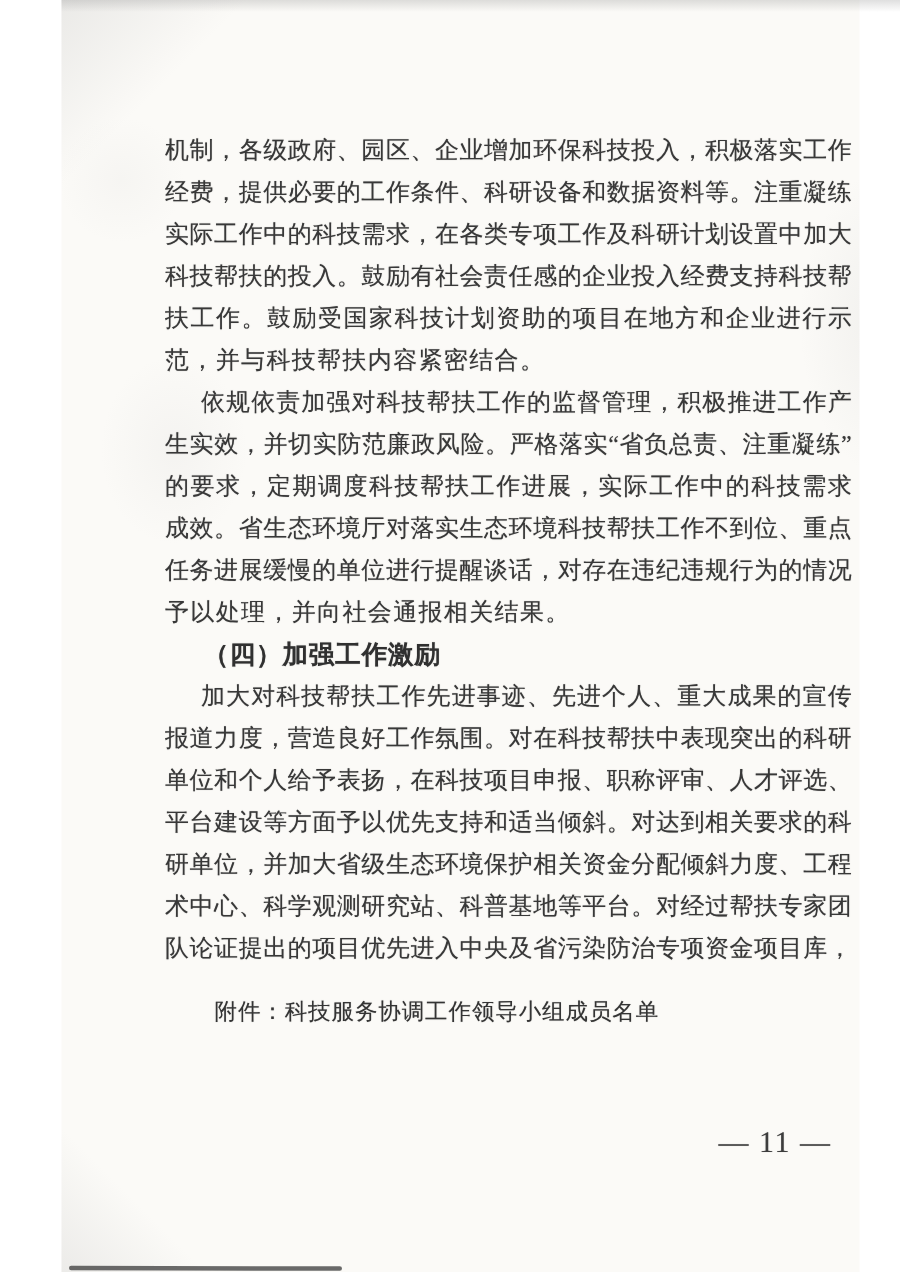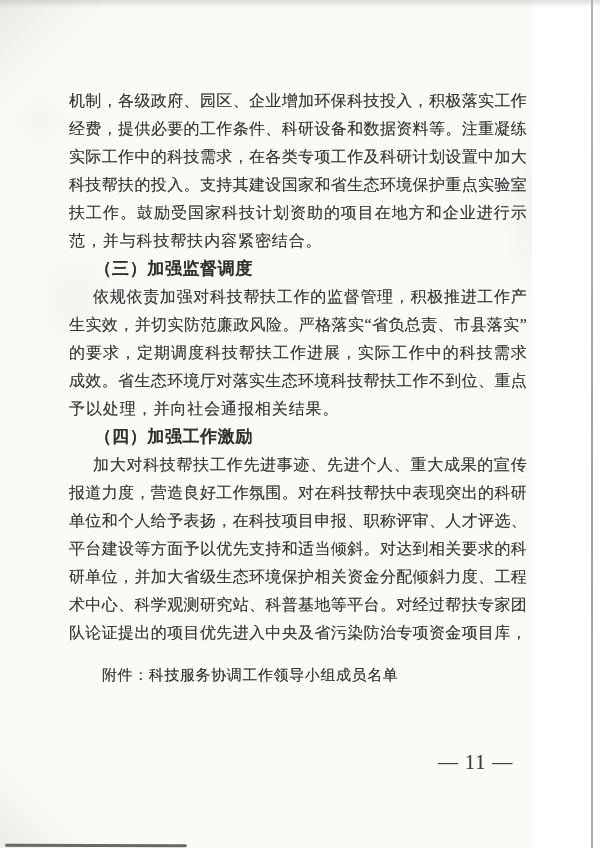--- a/index.html
+++ b/index.html
@@ -12,20 +12,21 @@
   .scan-page {
     position: relative;
     width: 532px; height: 848px;
     background:
       radial-gradient(90px 150px at 555px 215px, rgba(170,170,170,0.14), rgba(170,170,170,0) 70%),
       radial-gradient(70px 90px at 75px 300px, rgba(185,185,185,0.10), rgba(185,185,185,0) 70%),
       radial-gradient(60px 60px at 40px 120px, rgba(185,185,185,0.08), rgba(185,185,185,0) 70%),
       linear-gradient(135deg, rgba(175,175,175,0.22) 0%, rgba(175,175,175,0) 9%),
       linear-gradient(45deg, rgba(175,175,175,0.20) 0%, rgba(175,175,175,0) 7%),
       #fbfaf7;
+    margin-left: 41px;
   }
   .top-edge-shadow {
     position: absolute; left: 0; top: 0; width: 600px; height: 8px;
     background: linear-gradient(to bottom, rgba(150,150,150,0.30), rgba(150,150,150,0));
   }
   .right-edge-line {
     position: absolute; left: 591px; top: 0; width: 2px; height: 848px;
     background: linear-gradient(to bottom, #a8a8a8, #8f8f8f 60%, #a0a0a0);
     opacity: 0.85;
   }
@@ -76,28 +77,28 @@
 <div class="scan-page">
   <div class="top-edge-shadow"></div>
   <div class="right-edge-line"></div>
   <div class="bottom-mark"></div>
 
   <div class="text-block">
     <div>
         <div class="line justify">机制，各级政府、园区、企业增加环保科技投入，积极落实工作</div>
         <div class="line justify">经费，提供必要的工作条件、科研设备和数据资料等。注重凝练</div>
         <div class="line justify">实际工作中的科技需求，在各类专项工作及科研计划设置中加大</div>
-        <div class="line justify">科技帮扶的投入。支持其建设国家和省生态环境保护重点实验室</div>
+        <div class="line justify">科技帮扶的投入。鼓励有社会责任感的企业投入经费支持科技帮</div>
         <div class="line justify">扶工作。鼓励受国家科技计划资助的项目在地方和企业进行示</div>
         <div class="line end">范，并与科技帮扶内容紧密结合。</div>
-        <div class="line heading indent">（三）加强监督调度</div>
         <div class="line justify indent">依规依责加强对科技帮扶工作的监督管理，积极推进工作产</div>
-        <div class="line justify">生实效，并切实防范廉政风险。严格落实“省负总责、市县落实”</div>
+        <div class="line justify">生实效，并切实防范廉政风险。严格落实“省负总责、注重凝练”</div>
         <div class="line justify">的要求，定期调度科技帮扶工作进展，实际工作中的科技需求</div>
         <div class="line justify">成效。省生态环境厅对落实生态环境科技帮扶工作不到位、重点</div>
+        <div class="line justify">任务进展缓慢的单位进行提醒谈话，对存在违纪违规行为的情况</div>
         <div class="line end">予以处理，并向社会通报相关结果。</div>
         <div class="line heading indent">（四）加强工作激励</div>
         <div class="line justify indent">加大对科技帮扶工作先进事迹、先进个人、重大成果的宣传</div>
         <div class="line justify">报道力度，营造良好工作氛围。对在科技帮扶中表现突出的科研</div>
         <div class="line justify">单位和个人给予表扬，在科技项目申报、职称评审、人才评选、</div>
         <div class="line justify">平台建设等方面予以优先支持和适当倾斜。对达到相关要求的科</div>
         <div class="line justify">研单位，并加大省级生态环境保护相关资金分配倾斜力度、工程技</div>
         <div class="line justify">术中心、科学观测研究站、科普基地等平台。对经过帮扶专家团</div>
         <div class="line justify">队论证提出的项目优先进入中央及省污染防治专项资金项目库，</div>
       </div>

